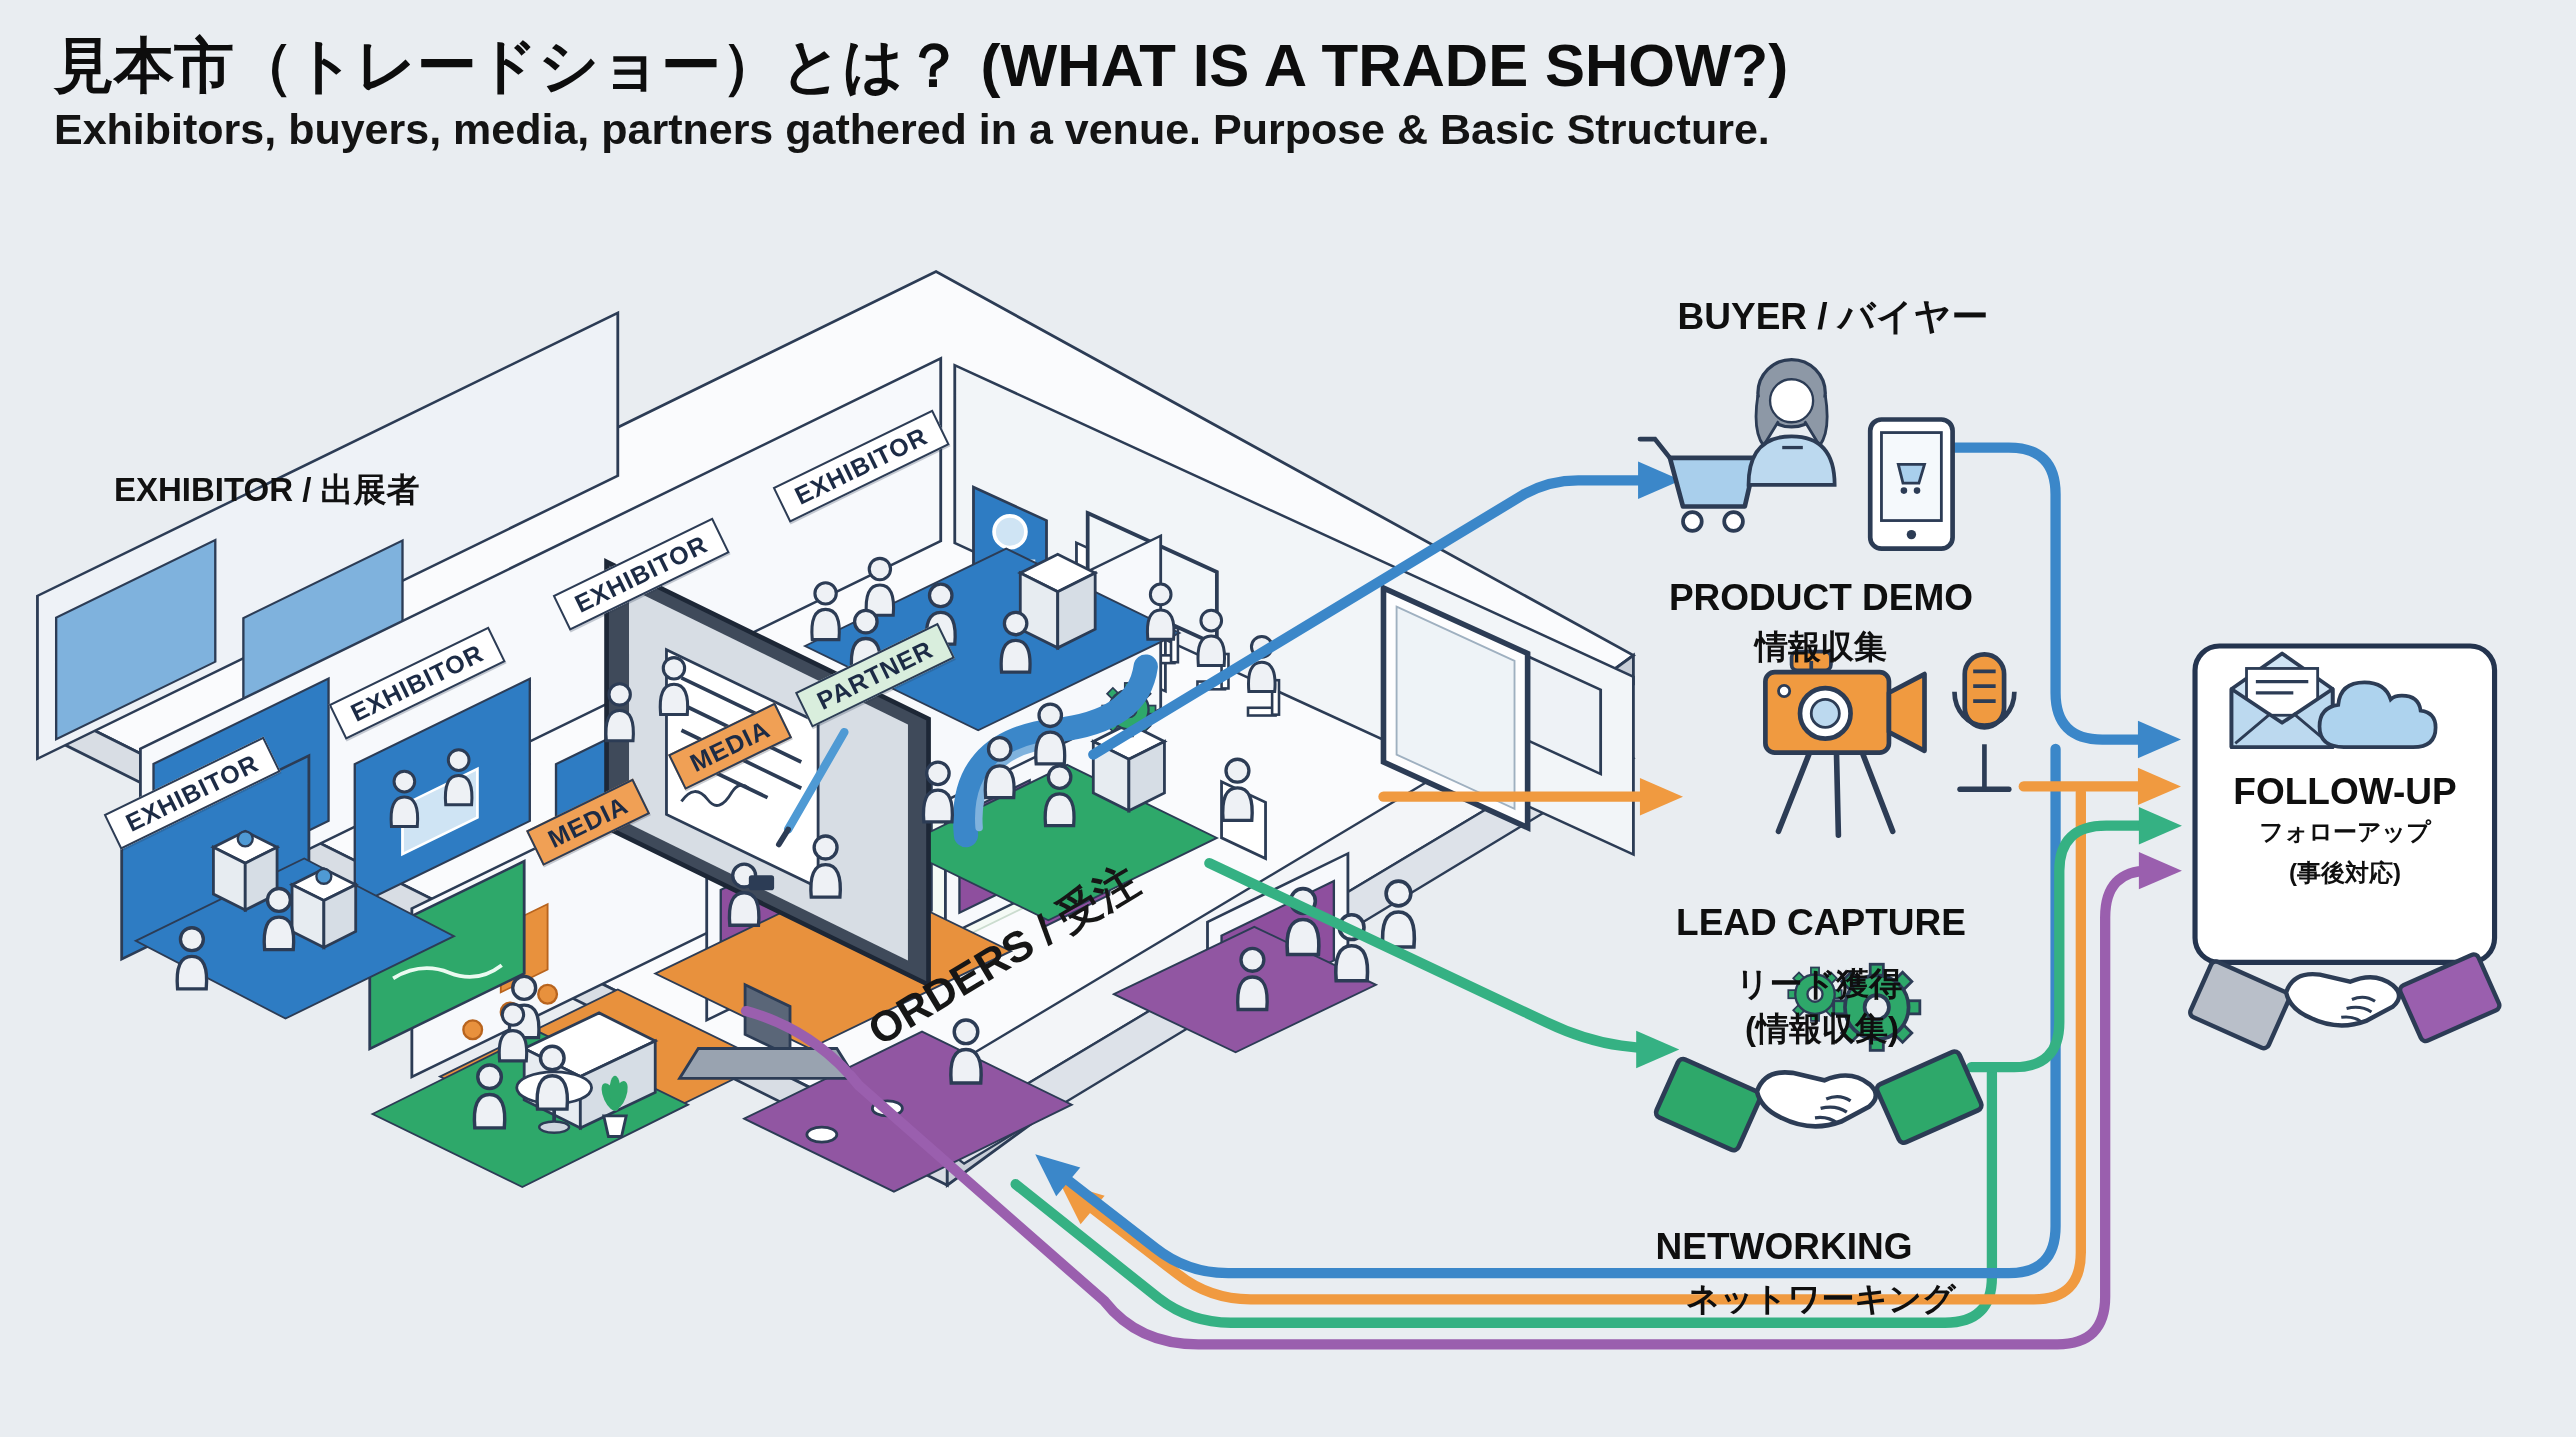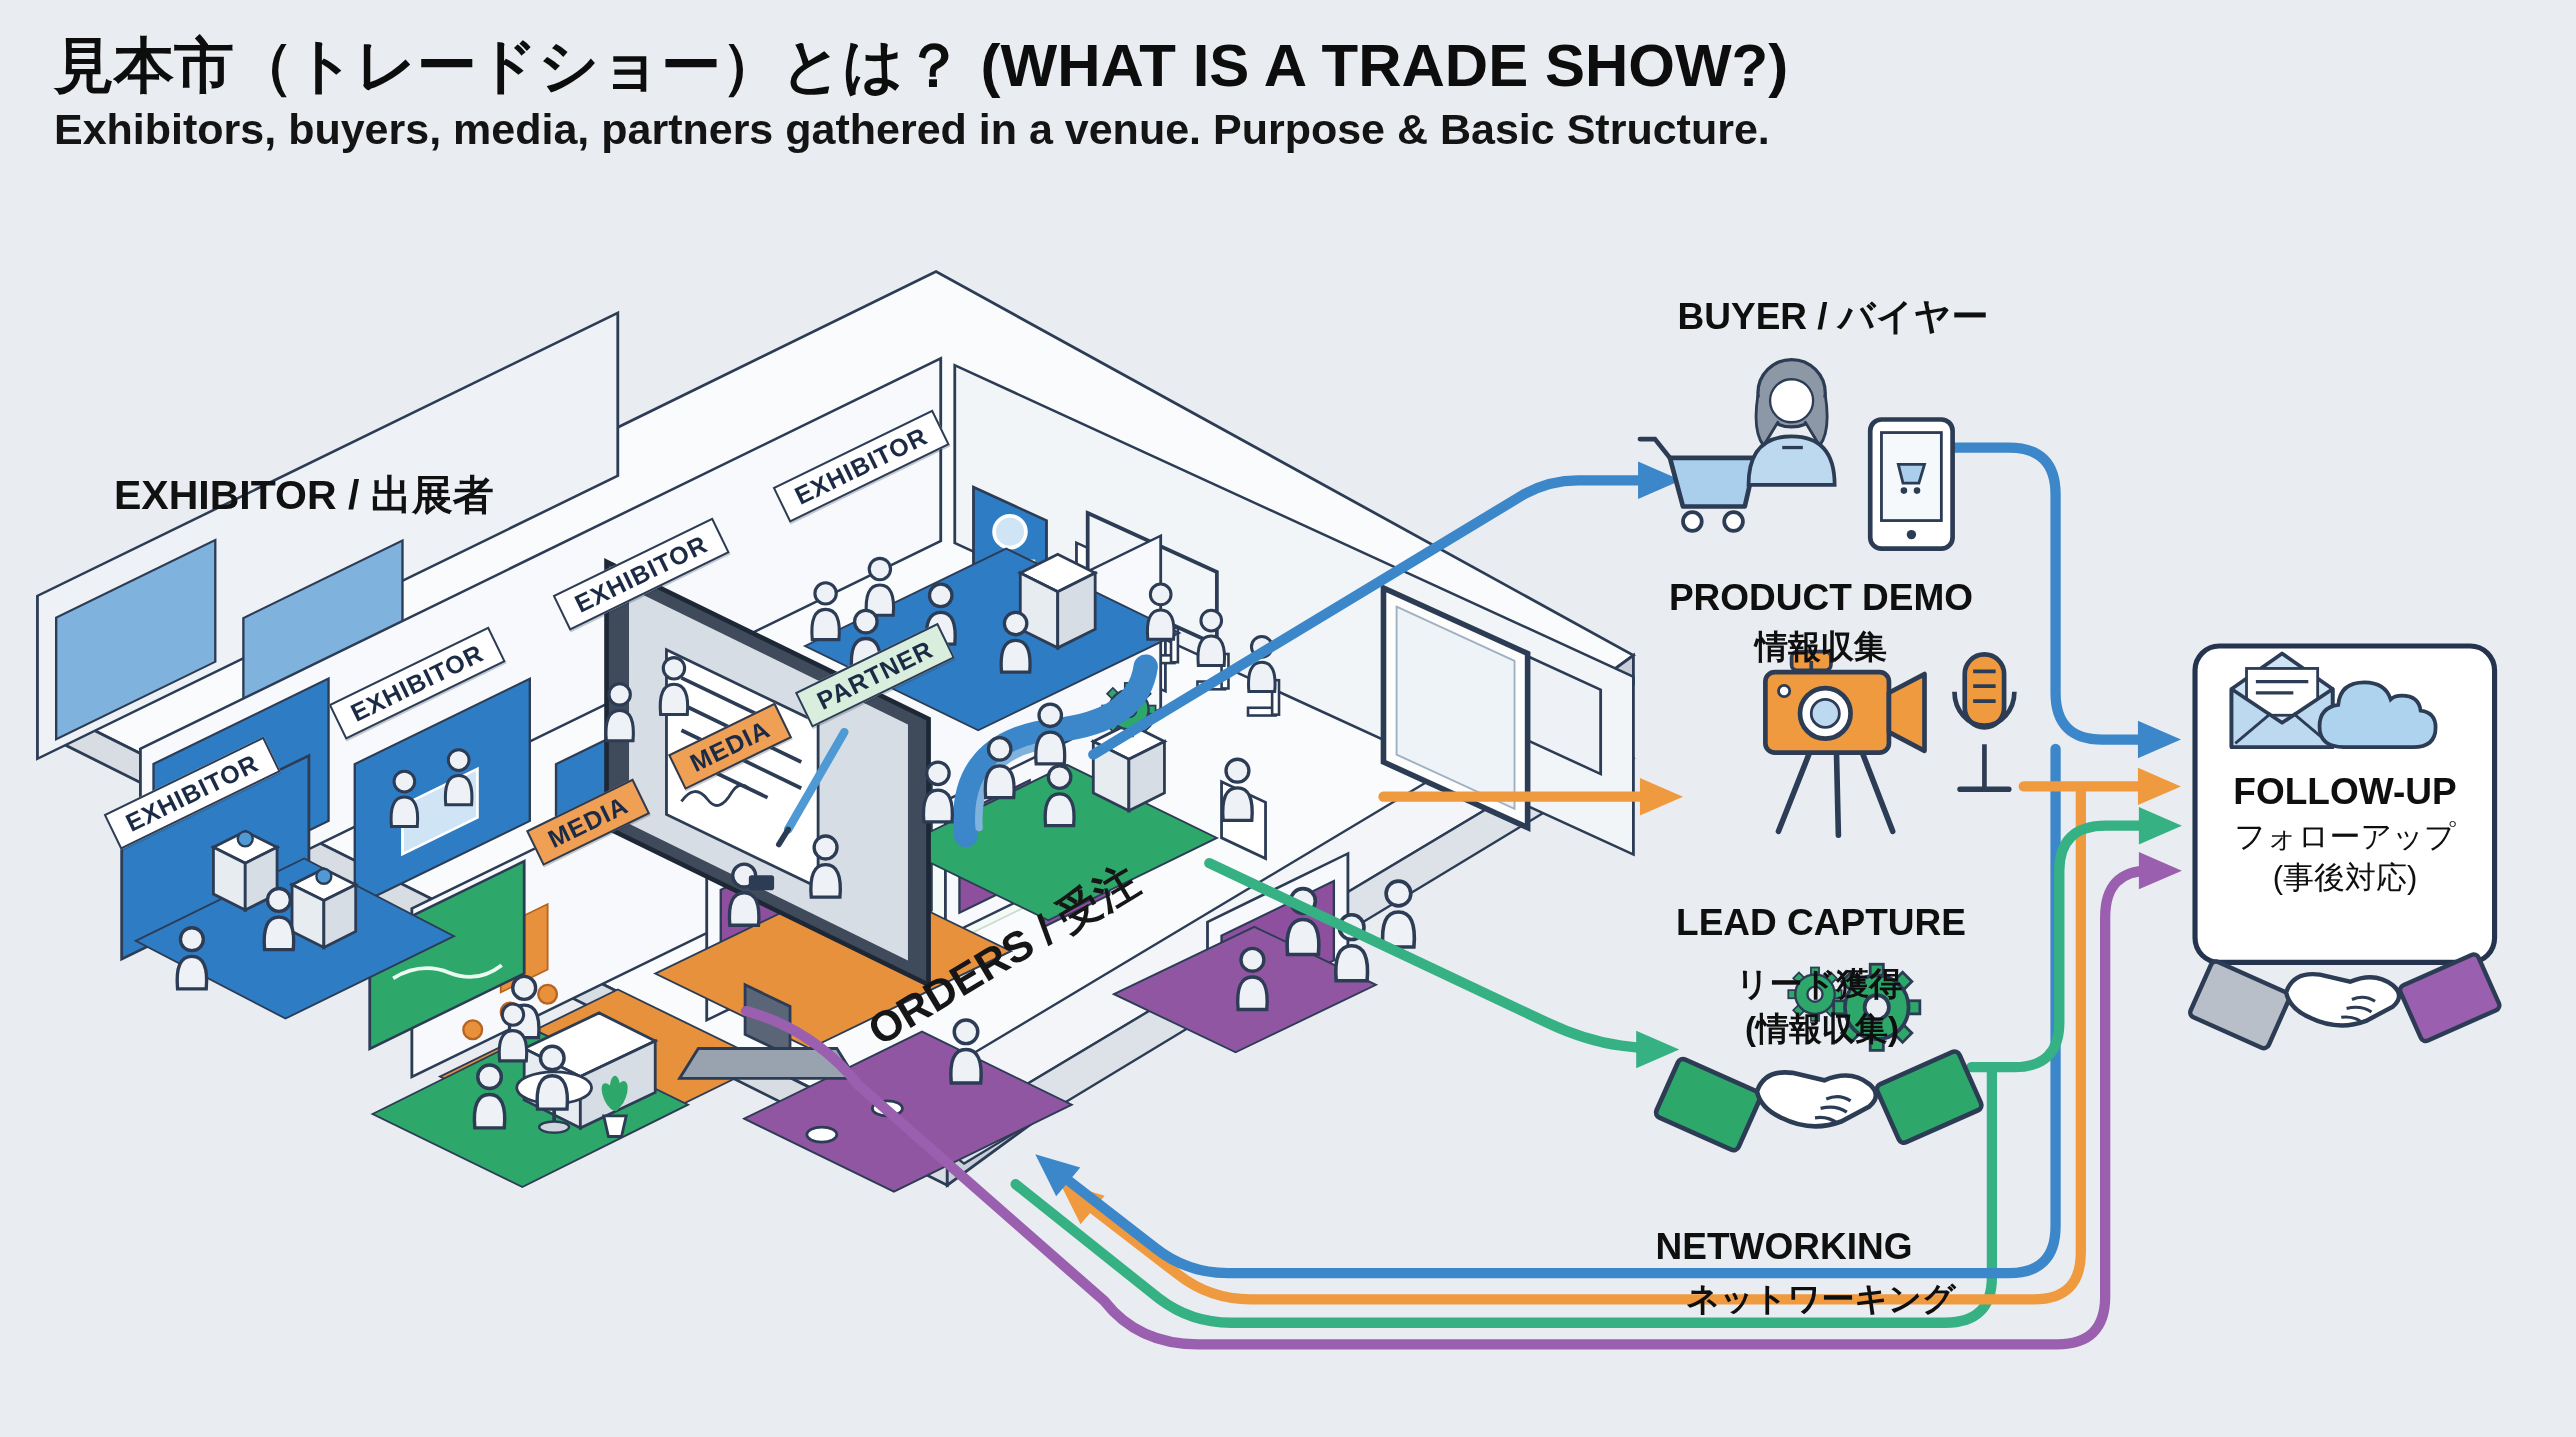--- a/index.html
+++ b/index.html
@@ -2,34 +2,34 @@
 <html style="font-size:15px"><head>
 <meta charset="utf-8">
 <style>
   html,body{margin:0;padding:0;background:#e9edf1;}
   .canvas{position:relative;width:2576px;height:1438px;background:#e9edf1;overflow:hidden;
           font-family:"Liberation Sans","DejaVu Sans",sans-serif;color:#111;}
   .abs{position:absolute;}
   .title{left:54px;top:26px;font-size:60px;font-weight:800;letter-spacing:0px;color:#0d0d0d;white-space:nowrap;}
   .title .en{font-weight:800;}
   .subtitle{left:54px;top:105px;font-size:43px;font-weight:600;color:#141414;white-space:nowrap;}
-  .arealabel{left:114px;top:468px;font-size:41px;font-weight:800;color:#111;white-space:nowrap;}
+  .arealabel{left:114px;top:468px;font-size:33px;font-weight:800;color:#111;white-space:nowrap;}
   .sign{position:absolute;transform:translate(-50%,-50%) rotate(-26deg);background:#ffffff;
         border:2.8px solid #2c3c55;padding:2.8px 15px;font-size:25px;font-weight:800;color:#1c2b45;
         letter-spacing:0.9px;white-space:nowrap;box-shadow:0 1.9px 0 rgba(40,56,80,.25);}
   .sign.media{background:#f0a055;}
   .sign.partner{background:#d9eedd;}
   .orders{position:absolute;left:788px;top:927px;width:431px;text-align:center;
           transform:rotate(-31deg);font-size:43px;font-weight:800;color:#161616;white-space:nowrap;}
   .flowlabel{position:absolute;text-align:center;color:#0f0f0f;white-space:nowrap;transform:translateX(-50%);}
   .fl-en{font-size:37px;font-weight:800;text-align:center;}
   .fl-jp{font-size:33px;font-weight:700;}
   .fl-note{font-size:33px;font-weight:700;}
   .fb-en{font-size:37px;font-weight:800;}
-  .fb-jp{font-size:31px;font-weight:400;}
+  .fb-jp{font-size:24px;font-weight:700;}
 </style>
 </head>
 <body>
 
 <div class="canvas">
 
   <svg class="abs" style="left:0;top:0" width="2576" height="1438" viewBox="0 0 2752 1536">
     <defs>
       <g id="prs">
         <circle cx="0" cy="-36" r="12" fill="#eef1f5" stroke="#2c3c55" stroke-width="3.5"></circle>

